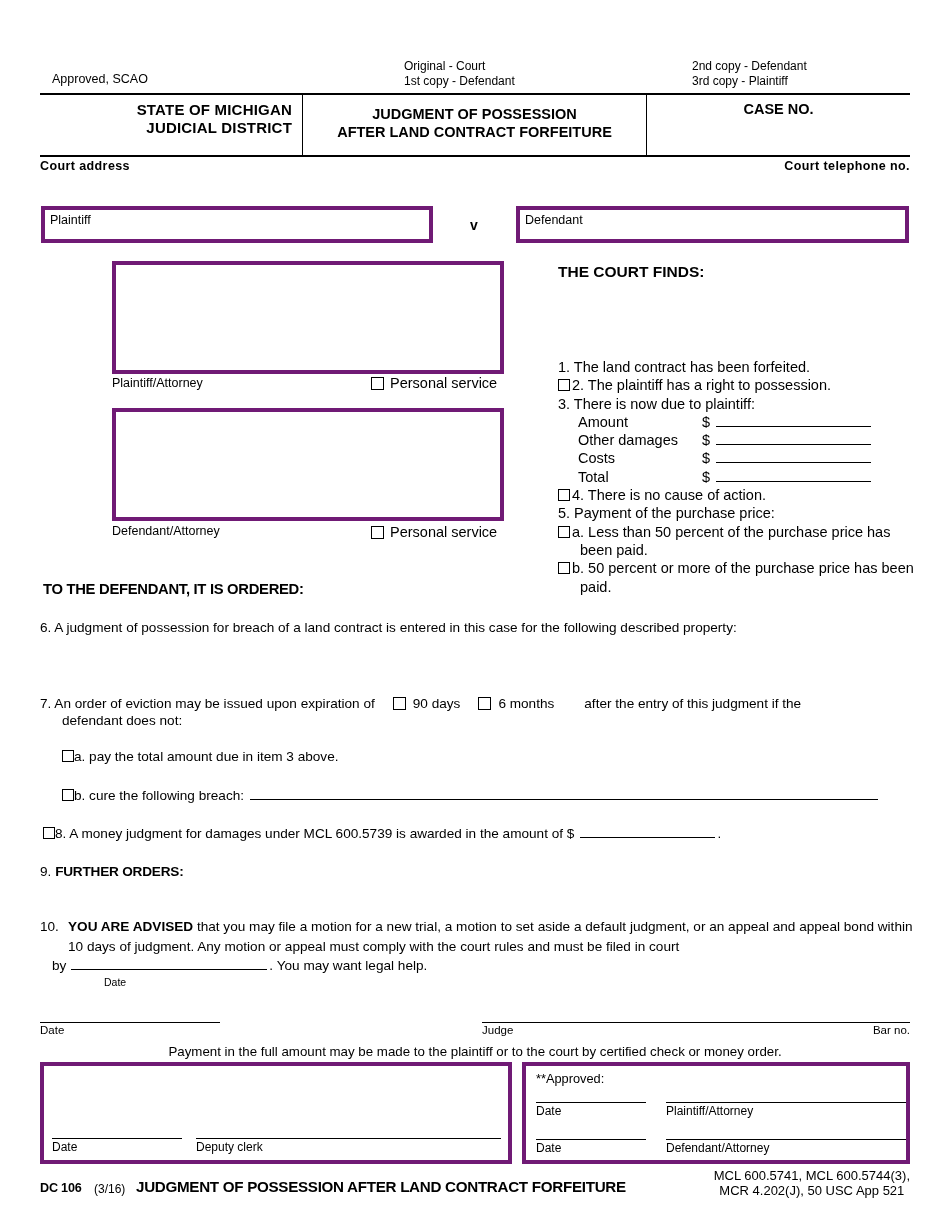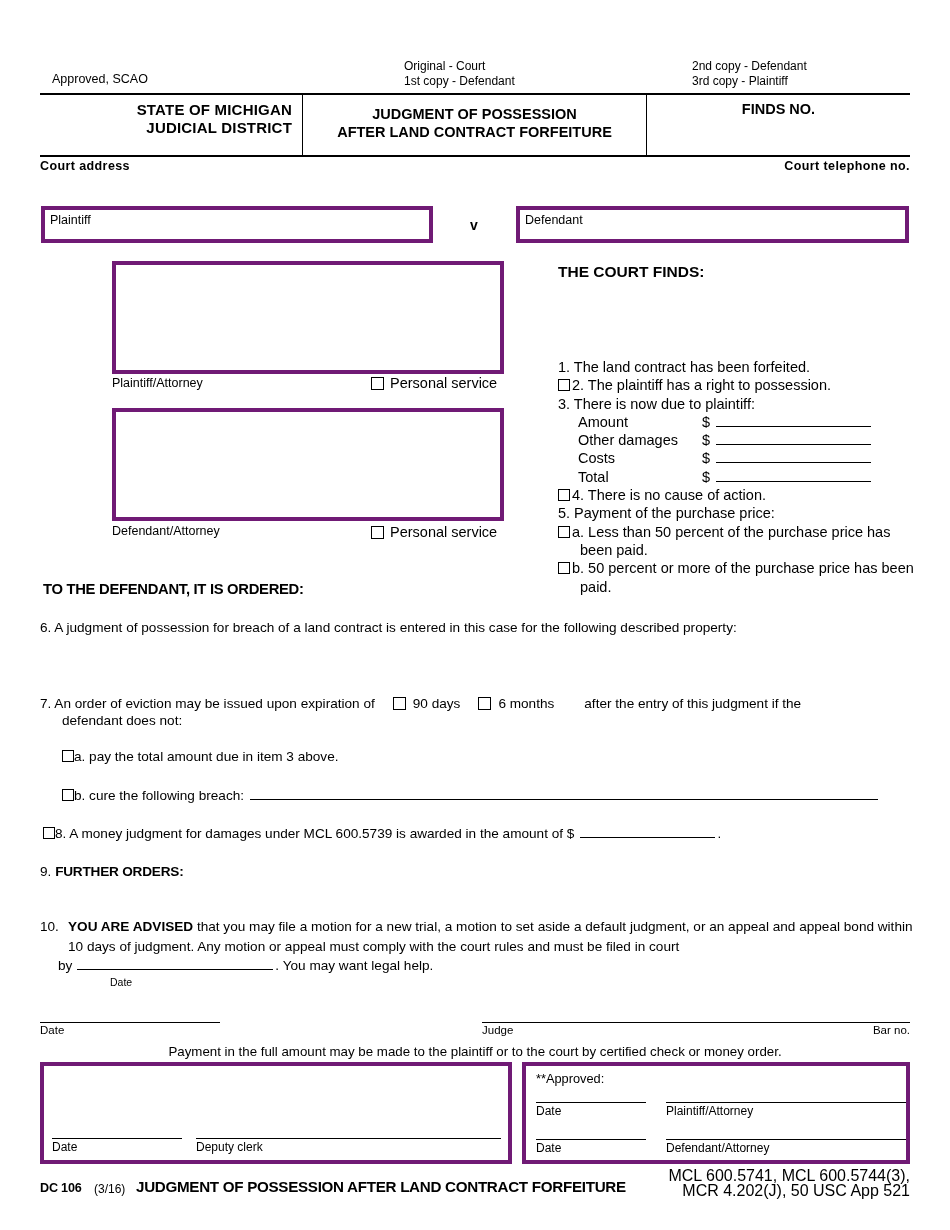--- a/index.html
+++ b/index.html
@@ -98,21 +98,21 @@
   #item7b { left: 62px; top: 788px; font-size: 13.6px; width: 848px; }
   #item7b-line { display: inline-block; width: 628px; border-bottom: 1.2px solid #000; height: 11px; margin-left: 6px; }
   #item8 { left: 43px; top: 826px; font-size: 13.6px; }
   #item8-line { display: inline-block; width: 135px; border-bottom: 1.2px solid #000; height: 11px; margin: 0 2px 0 6px; }
   #item9 { left: 40px; top: 864px; font-size: 13.6px; }
   #item9 .hdr { font-weight: bold; letter-spacing: -.2px; }
 
   #item10 { left: 40px; top: 917px; width: 880px; font-size: 13.6px; line-height: 19.5px; }
   #item10 .num { position: absolute; left: 0; top: 0; }
   #item10 .body { margin-left: 28px; }
-  #item10-by { margin-left: 18px; position: relative; }
+  #item10-by { margin-left: 12px; position: relative; }
   #item10-dateline { display: inline-block; width: 196px; border-bottom: 1.3px solid #000; height: 12px; margin: 0 2px 0 5px; }
   #item10-datelbl { position: absolute; left: 52px; top: 17px; font-size: 10.5px; }
 
   
   #sig-date-line { left: 40px; top: 1022px; width: 180px; border-top: 1.3px solid #000; }
   #sig-date-lbl { left: 40px; top: 1024px; font-size: 11.5px; }
   #sig-judge-line { left: 482px; top: 1022px; width: 428px; border-top: 1.3px solid #000; }
   #sig-judge-lbl { left: 482px; top: 1024px; font-size: 11.5px; }
   #sig-bar-lbl { right: 40px; top: 1024px; font-size: 11.5px; }
 
@@ -134,21 +134,21 @@
   #appr-a1-lbl { position: absolute; left: 140px; top: 38px; font-size: 12px; }
   #appr-d2-line { position: absolute; left: 10px; top: 73px; width: 110px; border-top: 1.3px solid #000; }
   #appr-d2-lbl { position: absolute; left: 10px; top: 75px; font-size: 12px; }
   #appr-a2-line { position: absolute; left: 140px; top: 73px; width: 240px; border-top: 1.3px solid #000; }
   #appr-a2-lbl { position: absolute; left: 140px; top: 75px; font-size: 12px; }
 
   
   #footer-form-no { left: 40px; top: 1181px; font-size: 12.6px; font-weight: bold; letter-spacing: -.2px; }
   #footer-rev { left: 94px; top: 1182px; font-size: 12px; }
   #footer-title { left: 136px; top: 1178px; font-size: 15.2px; font-weight: bold; letter-spacing: -.3px; }
-  #footer-cites { right: 40px; top: 1168px; text-align: right; font-size: 16px; line-height: 15px; }
+  #footer-cites { right: 40px; top: 1168px; text-align: center; font-size: 13px; line-height: 15px; }
 </style>
 </head>
 <body>
 
 <div class="page">
 
   <div class="abs" id="approved-scao">Approved, SCAO</div>
   <div class="abs" id="copies-center">
     <div>Original - Court</div>
     <div>1st copy  -  Defendant</div>
@@ -162,21 +162,21 @@
   <div class="abs" id="hdr-table">
     <div id="hdr-cell-state">
       <div id="state-of-michigan">STATE OF MICHIGAN</div>
       <div id="judicial-district">JUDICIAL DISTRICT</div>
     </div>
     <div id="hdr-cell-title">
       <div id="doc-title-l1">JUDGMENT OF POSSESSION</div>
       <div id="doc-title-l2">AFTER LAND CONTRACT FORFEITURE</div>
     </div>
     <div id="hdr-cell-case">
-      <div id="case-no">FINDS NO.</div>
+      <div id="case-no">CASE NO.</div>
     </div>
   </div>
   <div class="abs" id="hdr-rule-bot"></div>
   <div class="abs" id="court-address">Court  address</div>
   <div class="abs" id="court-phone">Court  telephone  no.</div>
 
   <div class="abs box" id="plaintiff-box">
     <span id="plaintiff-label">Plaintiff</span>
   </div>
   <div class="abs" id="v-label">v</div>

